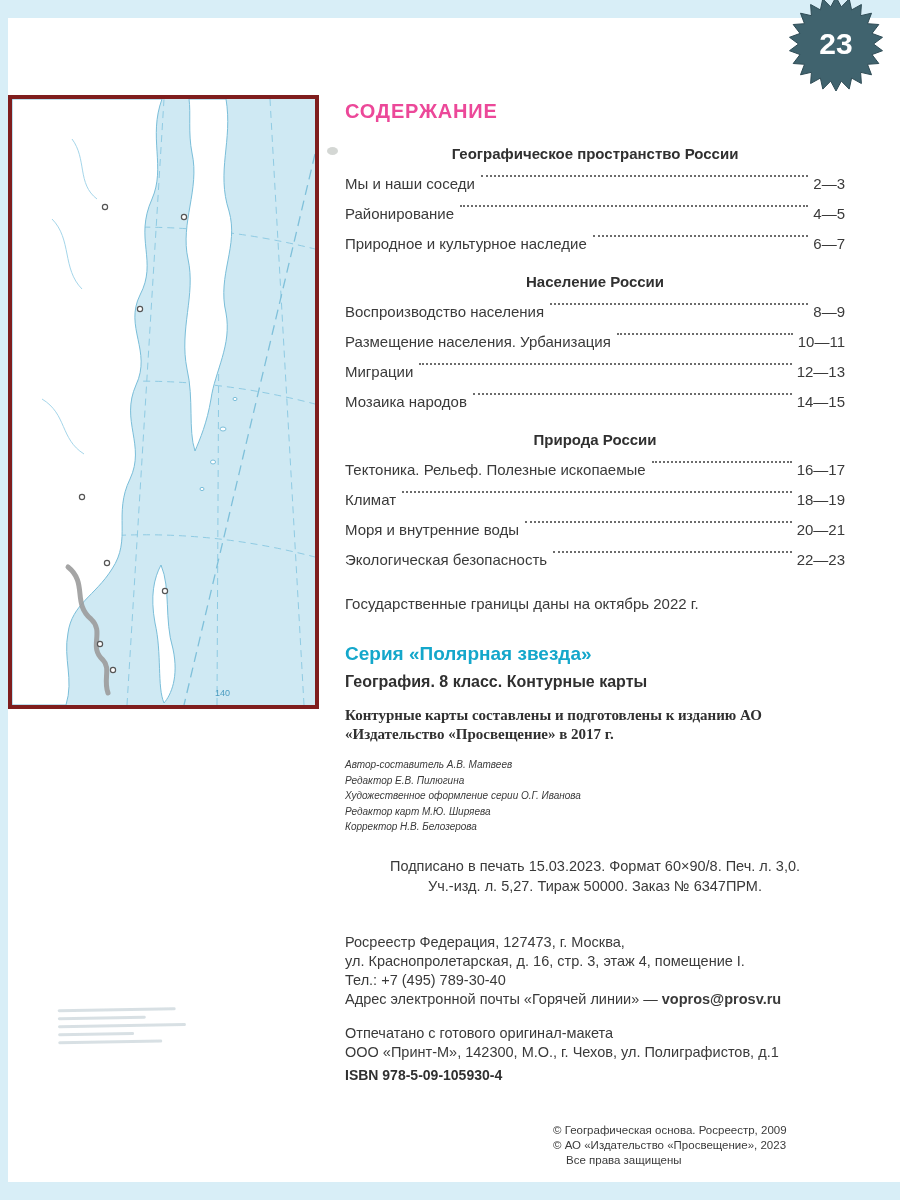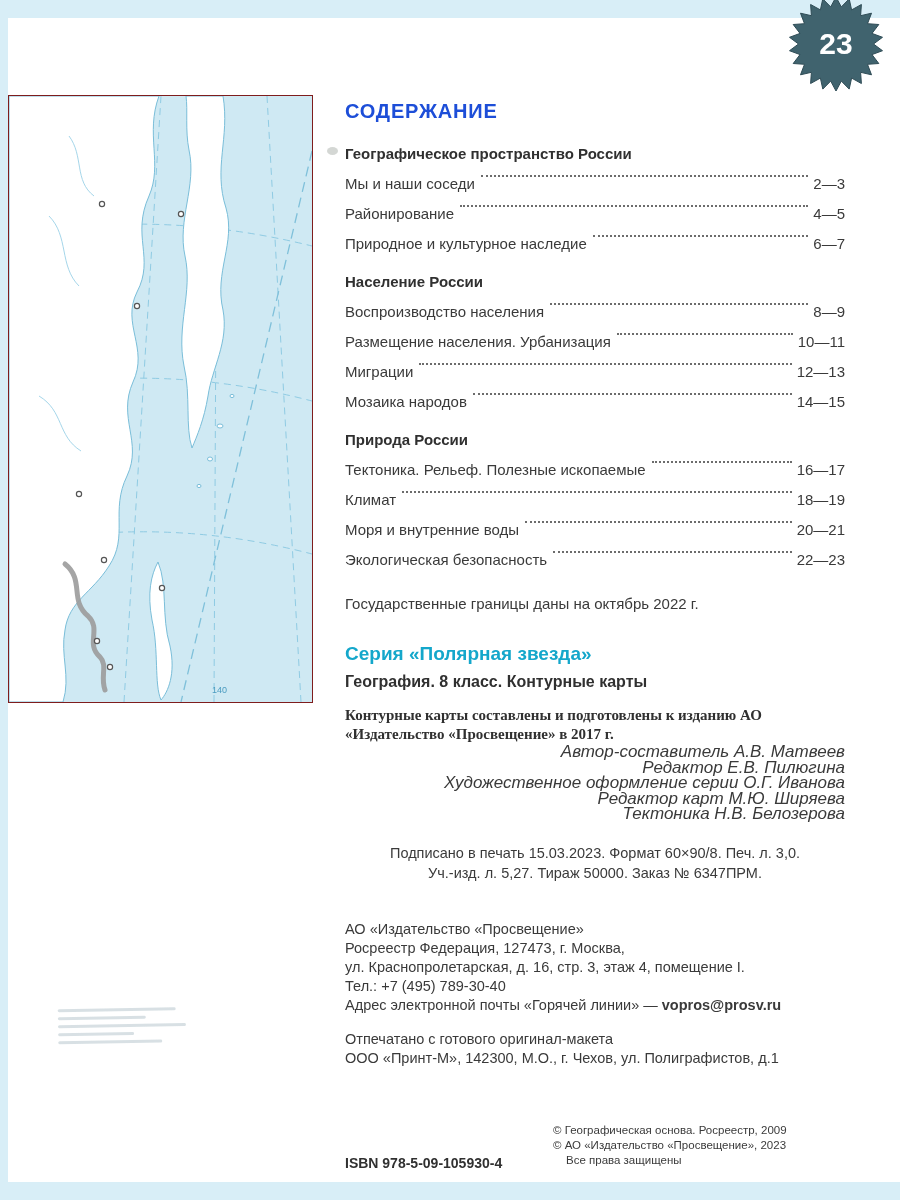--- a/index.html
+++ b/index.html
@@ -10,46 +10,46 @@
   .frame{position:absolute;background:#d8eef7;z-index:5;}
   .frame-top{left:0;top:0;width:900px;height:18px;}
   .frame-bottom{left:0;bottom:0;width:900px;height:18px;}
   .frame-left{left:0;top:0;width:8px;height:1200px;}
   .frame-right{right:0;top:0;width:21px;height:1200px;}
 
   
   .badge{position:absolute;left:786px;top:-8px;width:100px;height:100px;z-index:6;}
 
   
-  .map{position:absolute;left:8px;top:95px;width:303px;height:606px;border:1px solid #7f1d1d;
+  .map{position:absolute;left:8px;top:95px;width:303px;height:606px;border:4px solid #7f1d1d;
        box-sizing:content-box;background:#cfe9f3;z-index:2;}
   .map svg{display:block;width:100%;height:100%;}
 
   
   .content{position:absolute;left:345px;top:100px;width:500px;z-index:2;}
-  .toc-title{font-size:20px;font-weight:bold;color:#1d4ed8;letter-spacing:.8px;margin:0 0 22px;}
+  .toc-title{font-size:20px;font-weight:bold;color:#ec4899;letter-spacing:.8px;margin:0 0 22px;}
   .toc-section{margin-top:21px;}
   .toc-section:first-of-type{margin-top:0;}
-  .toc-heading{font-size:15px;font-weight:bold;color:#303030;margin:0 0 13px;}
+  .toc-heading{font-size:15px;font-weight:bold;color:#303030;margin:0 0 13px;text-align:center;}
   .toc-row{display:flex;align-items:flex-start;font-size:15px;margin-bottom:13px;color:#3a3a3a;}
   .toc-row .ttl{white-space:nowrap;}
   .leader{flex:1;border-bottom:2px dotted #6c6c6c;margin:0 5px 3px 6px;}
   .pages{white-space:nowrap;}
   .note{font-size:15px;margin-top:27px;}
   .series-title{font-size:19px;font-weight:bold;color:#14a7cb;margin-top:31px;}
   .series-subtitle{font-size:16px;font-weight:bold;color:#303030;margin-top:8px;}
   .edition-note{font-size:15px;font-weight:bold;color:#303030;max-width:432px;line-height:19px;margin-top:15px;font-family:Liberation Serif, serif;}
-  .credits{font-size:17px;font-style:italic;line-height:15.5px;text-align:right;}
+  .credits{margin-top:13px;font-size:10px;font-style:italic;line-height:15.5px;}
   .print-info{margin-top:21px;font-size:14.5px;line-height:20px;text-align:center;}
   .publisher{margin-top:37px;font-size:14.5px;line-height:19px;}
   .publisher .email{font-weight:bold;}
   .printed{margin-top:15px;font-size:14.5px;line-height:19px;}
 
   
-  .footer-isbn{position:absolute;left:345px;top:1155px;font-size:14px;font-weight:bold;z-index:2;color:#303030;}
+  .footer-isbn{position:absolute;left:345px;top:1067px;font-size:14px;font-weight:bold;z-index:2;color:#303030;}
   .footer-copy{position:absolute;left:553px;top:1123px;font-size:11.5px;line-height:15px;z-index:2;color:#3a3a3a;}
   .footer-copy .indent{padding-left:13px;}
 
   
   .artifact{position:absolute;left:58px;top:1008px;width:150px;opacity:.45;transform:rotate(-1deg);z-index:1;}
   .artifact .bar{height:3px;background:#a9bcc4;margin-bottom:5px;border-radius:2px;}
 
   .smudge{position:absolute;left:327px;top:147px;width:11px;height:8px;background:#c9cdc9;
           border-radius:50%;opacity:.8;z-index:2;}
 </style>
@@ -194,30 +194,29 @@
 
     <div class="series-title">Серия «Полярная звезда»</div>
     <div class="series-subtitle">География. 8 класс. Контурные карты</div>
     <div class="edition-note">Контурные карты составлены и подготовлены к изданию АО «Издательство «Просвещение» в 2017 г.</div>
 
     <div class="credits">
       <div>Автор-составитель А.В. Матвеев</div>
       <div>Редактор Е.В. Пилюгина</div>
       <div>Художественное оформление серии О.Г. Иванова</div>
       <div>Редактор карт М.Ю. Ширяева</div>
-      <div>Тектоника Н.В. Белозерова</div>
+      <div>Корректор Н.В. Белозерова</div>
     </div>
 
     <div class="print-info">
       <div>Подписано в печать 15.03.2023. Формат 60×90/8. Печ. л. 3,0.</div>
       <div>Уч.-изд. л. 5,27. Тираж 50000. Заказ № 6347ПРМ.</div>
     </div>
 
     <div class="publisher">
-      <div>АО «Издательство «Просвещение»</div>
       <div>Росреестр Федерация, 127473, г. Москва,</div>
       <div>ул. Краснопролетарская, д. 16, стр. 3, этаж 4, помещение I.</div>
       <div>Тел.: +7 (495) 789-30-40</div>
       <div><span>Адрес электронной почты «Горячей линии» — </span><span class="email">vopros@prosv.ru</span></div>
     </div>
 
     <div class="printed">
       <div>Отпечатано с готового оригинал-макета</div>
       <div>ООО «Принт-М», 142300, М.О., г. Чехов, ул. Полиграфистов, д.1</div>
     </div>

